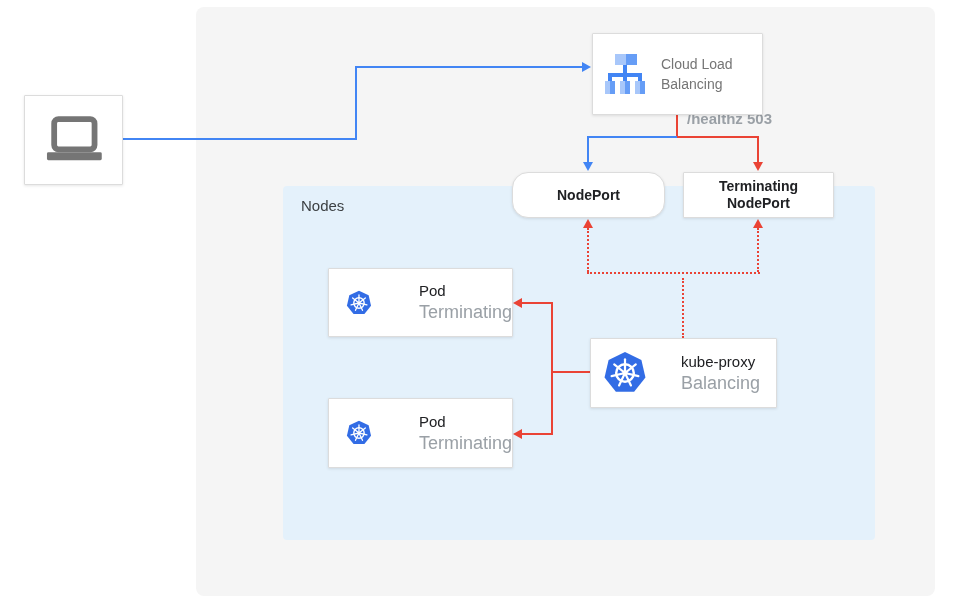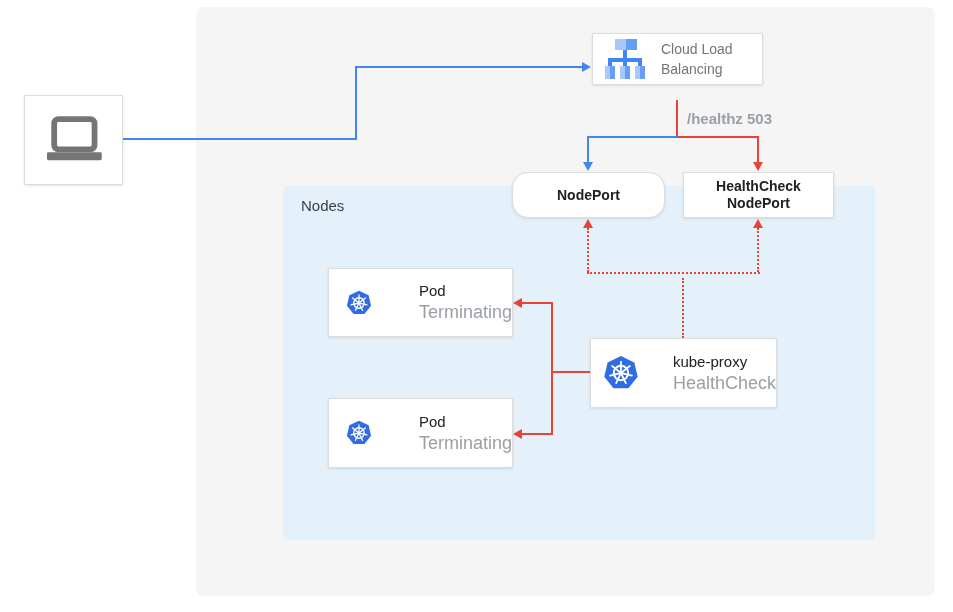--- a/index.html
+++ b/index.html
@@ -16,21 +16,21 @@
     background:var(--nodes-bg,#e4f1fb);border-radius:4px;
   }
   .nodes-label{
     position:absolute;left:18px;top:11px;font-size:15px;color:#3c4043;
   }
   .box{
     position:absolute;background:#ffffff;border:1px solid var(--box-border,#dcdcdc);
     box-sizing:border-box;box-shadow:0 1px 3px rgba(0,0,0,0.10);border-radius:1px;
   }
   .laptop-box{left:24px;top:95px;width:99px;height:90px;display:flex;align-items:center;justify-content:center;}
-  .clb-box{left:592px;top:33px;width:171px;height:52px;display:flex;align-items:center;padding-left:8px;}
+  .clb-box{left:592px;top:33px;width:171px;height:82px;display:flex;align-items:center;padding-left:8px;}
   .clb-label{font-size:14px;line-height:20px;color:var(--text-gray,#757575);width:92px;margin-left:12px;}
   .port-box{
     display:flex;align-items:center;justify-content:center;text-align:center;
     font-size:14px;font-weight:bold;color:var(--text-dark,#202124);line-height:17px;
   }
   .nodeport-box{left:512px;top:172px;width:153px;height:46px;border-radius:16px;}
   .healthcheck-box{left:683px;top:172px;width:151px;height:46px;padding:0 10px;}
   .item-box{display:flex;align-items:center;}
   .pod1-box{left:328px;top:268px;width:185px;height:69px;padding-left:17px;}
   .pod2-box{left:328px;top:398px;width:185px;height:70px;padding-left:17px;}
@@ -120,21 +120,21 @@
       <rect x="39" y="31" width="5" height="13" fill="#669df6"></rect>
     </svg>
     <div class="clb-label">Cloud Load Balancing</div>
   </div>
 
   <div class="box port-box nodeport-box">
     <span>NodePort</span>
   </div>
 
   <div class="box port-box healthcheck-box">
-    <span>HealthCheck NodePort</span>
+    <span>Terminating NodePort</span>
   </div>
 
   <div class="box item-box pod1-box">
     <svg width="40" height="40" viewBox="0 0 40 40">
       <polygon points="20,1 34.9,8.2 38.6,24.2 28.3,37.1 11.7,37.1 1.4,24.2 5.1,8.2" fill="#326ce5"></polygon>
       <g stroke="#ffffff" stroke-width="2" stroke-linecap="round">
         <line x1="20" y1="20" x2="20" y2="7.5"></line>
         <line x1="20" y1="20" x2="29.8" y2="12.2"></line>
         <line x1="20" y1="20" x2="32.2" y2="22.8"></line>
         <line x1="20" y1="20" x2="25.4" y2="31.3"></line>
@@ -182,17 +182,17 @@
         <line x1="20" y1="20" x2="25.4" y2="31.3"></line>
         <line x1="20" y1="20" x2="14.6" y2="31.3"></line>
         <line x1="20" y1="20" x2="7.8" y2="22.8"></line>
         <line x1="20" y1="20" x2="10.2" y2="12.2"></line>
       </g>
       <circle cx="20" cy="20" r="8" fill="none" stroke="#ffffff" stroke-width="2.2"></circle>
       <circle cx="20" cy="20" r="2.4" fill="#ffffff"></circle>
     </svg>
     <div class="item-text">
       <div class="item-title">kube-proxy</div>
-      <div class="item-sub">HealthCheck</div>
+      <div class="item-sub">Balancing</div>
     </div>
   </div>
 
 </div>
 
 </body></html>

